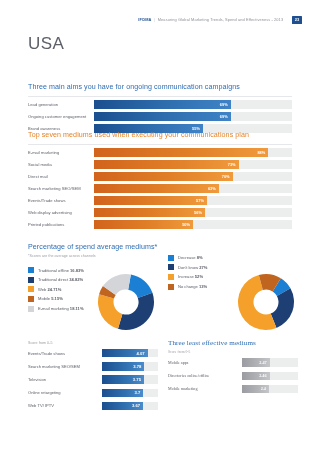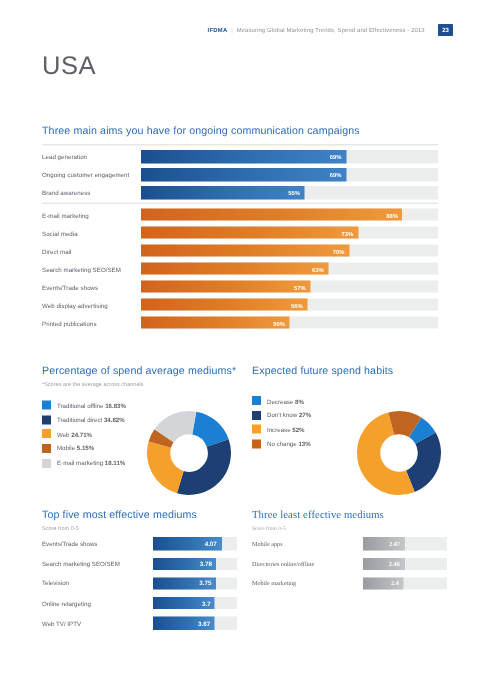--- a/index.html
+++ b/index.html
@@ -122,20 +122,21 @@
         <div class="bar-row">
           <div class="bar-label" style="width: 66px;">Brand awareness</div>
           <div class="bar-track">
             <div class="bar-fill blue" style="width: 55%;">55%</div>
           </div>
         </div>
       </div>
   </div>
 
   <div class="section" style="top:131px;">
+    <div class="sec-head orange">Top seven mediums used when executing your communications plan</div>
     <div class="rule"></div>
     <div id="mediums-rows">
         <div class="bar-row">
           <div class="bar-label" style="width: 66px;">E-mail marketing</div>
           <div class="bar-track">
             <div class="bar-fill orange" style="width: 88%;">88%</div>
           </div>
         </div>
         <div class="bar-row">
           <div class="bar-label" style="width: 66px;">Social media</div>
@@ -206,21 +207,20 @@
     <svg width="60" height="60" viewBox="0 0 60 60" id="donut-spend">
         <path d="M 34.86214897467405 2.425382915658176 A 28 28 0 0 1 56.44560857303817 20.800555060132705 L 41.806075255820616 25.893104937559244 A 12.5 12.5 0 0 0 32.17060222083663 17.6899030873474 Z" fill="#1b7fd4"></path>
         <path d="M 56.44560857303817 20.800555060132705 A 28 28 0 0 1 21.97765561602953 56.82614378894174 L 26.41859625715604 41.975957048634704 A 12.5 12.5 0 0 0 41.806075255820616 25.893104937559244 Z" fill="#1d3f74"></path>
         <path d="M 21.97765561602953 56.82614378894174 A 28 28 0 0 1 3.0772211980456063 22.308187367009317 L 17.980902320556076 26.56615507455773 A 12.5 12.5 0 0 0 26.41859625715604 41.975957048634704 Z" fill="#f5a02a"></path>
         <path d="M 3.0772211980456063 22.308187367009317 A 28 28 0 0 1 6.939787231828625 14.118356914768992 L 19.70526215706635 22.909980765521873 A 12.5 12.5 0 0 0 17.980902320556076 26.56615507455773 Z" fill="#c0651f"></path>
         <path d="M 6.939787231828625 14.118356914768992 A 28 28 0 0 1 34.86214897467404 2.4253829156581723 L 32.17060222083663 17.689903087347396 A 12.5 12.5 0 0 0 19.70526215706635 22.909980765521873 Z" fill="#d3d5d8"></path>
       </svg>
   </div>
 
   <div class="col right" style="top:243px;">
-    <div class="sec-head blue">Expected future spend habits</div>
     <div class="legend" style="margin-top:10px;" id="future-legend">
         <div class="legend-item">
           <span class="legend-swatch" style="background: rgb(27, 127, 212);"></span>
           <span class="legend-text">Decrease <b>8%</b></span>
         </div>
         <div class="legend-item">
           <span class="legend-swatch" style="background: rgb(29, 63, 116);"></span>
           <span class="legend-text">Don't know <b>27%</b></span>
         </div>
         <div class="legend-item">
@@ -236,21 +236,20 @@
   <div class="donut-wrap" style="left:236px; top:272px;">
     <svg width="60" height="60" viewBox="0 0 60 60" id="donut-future">
         <path d="M 44.837739398529735 6.2546533076200745 A 28 28 0 0 1 54.44181816355467 16.339929544115485 L 40.91152596587262 23.90175426076584 A 12.5 12.5 0 0 0 36.62399080291506 19.399398798044675 Z" fill="#1b7fd4"></path>
         <path d="M 54.44181816355467 16.339929544115485 A 28 28 0 0 1 40.488984615645535 55.961147927870044 L 34.682582417698896 41.58979818208484 A 12.5 12.5 0 0 0 40.91152596587262 23.90175426076584 Z" fill="#1d3f74"></path>
         <path d="M 40.488984615645535 55.961147927870044 A 28 28 0 1 1 22.847518777797863 2.928945119075138 L 26.806928025802616 17.914707642444256 A 12.5 12.5 0 1 0 34.682582417698896 41.58979818208484 Z" fill="#f5a02a"></path>
         <path d="M 22.847518777797863 2.928945119075138 A 28 28 0 0 1 44.837739398529735 6.254653307620067 L 36.62399080291506 19.399398798044672 A 12.5 12.5 0 0 0 26.806928025802616 17.914707642444256 Z" fill="#c0651f"></path>
       </svg>
   </div>
 
   <div class="col left" style="top:339px;">
-    <div class="sec-head blue">Top five most effective mediums</div>
     <div class="sub-note">Score from 0-5</div>
     <div id="most-rows" style="margin-top:3px;">
         <div class="score-row">
           <div class="score-label" style="width: 74px;">Events/Trade shows</div>
           <div class="score-track" style="width: 56px;">
             <div class="score-fill" style="width: 81.4%; background: linear-gradient(to right, rgb(27, 79, 143) 0%, rgb(47, 111, 176) 55%, rgb(74, 140, 203) 100%);">4.07</div>
           </div>
         </div>
         <div class="score-row">
           <div class="score-label" style="width: 74px;">Search marketing SEO/SEM</div>

